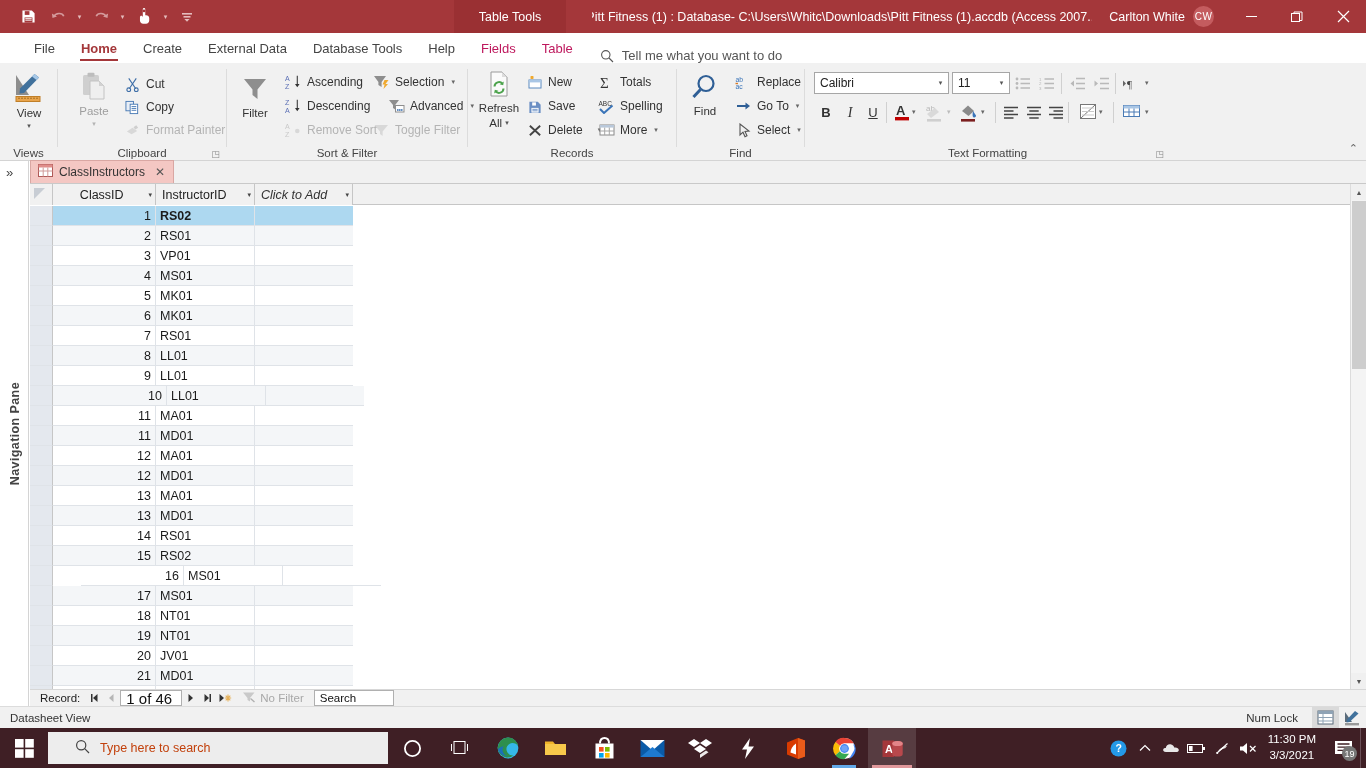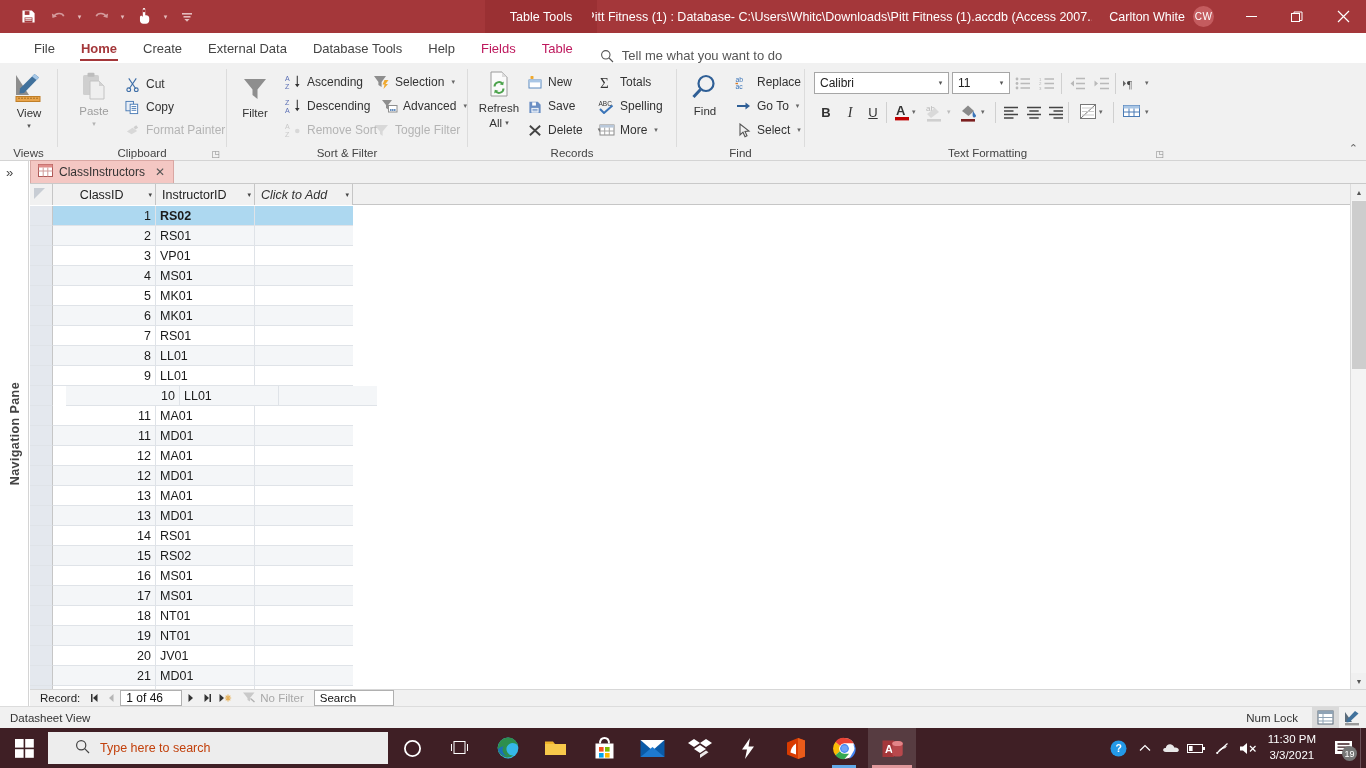--- a/index.html
+++ b/index.html
@@ -20,21 +20,21 @@
   }
   .qat { display:flex; align-items:center; height:33px; padding-left:14px; gap:2px; }
   .qat-btn {
     width:28px; height:26px; display:flex; align-items:center; justify-content:center;
     color:#fff; font-size:15px; line-height:1;
   }
   .qat-btn.dim { color:#d49a9c; }
   .qat-caret { width:11px; height:26px; display:flex; align-items:center; justify-content:center;
     color:#e4bcbd; font-size:7px; }
   .tabtools {
-    position:absolute; left:485px; top:0; width:112px; height:33px;
+    position:absolute; left:454px; top:0; width:112px; height:33px;
     background:#9a3033; color:#fff; font-size:12.5px;
     display:flex; align-items:center; justify-content:center;
   }
   .win-title {
     position:absolute; left:592px; top:0; width:500px; height:33px;
     color:#fff; font-size:12.5px; display:flex; align-items:center; justify-content:center;
     white-space:nowrap; overflow:hidden;
   }
   .acct {
     position:absolute; right:152px; top:0; height:33px; display:flex; align-items:center; gap:8px;
@@ -201,21 +201,21 @@
   .recnav {
     position:absolute; left:36px; top:690px; height:16px; display:flex; align-items:center; gap:0;
     font-size:11.5px; color:#222;
   }
   .recnav .lab { padding:0 6px 0 4px; }
   .nbtn { width:17px; height:16px; display:flex; align-items:center; justify-content:center;
     font-size:9px; color:#333; }
   .nbtn.dis { color:#b6b6b6; }
   .recbox {
     width:62px; height:16px; background:#fff; border:1px solid #b0b0b0;
-    font-size:12px; display:flex; align-items:center; padding-left:5px; color:#111;
+    font-size:15px; display:flex; align-items:center; padding-left:5px; color:#111;
   }
   .nofilter { display:flex; align-items:center; gap:4px; color:#a8a8a8; font-size:11.5px; padding-left:9px; }
   .searchbox {
     width:80px; height:16px; background:#fff; border:1px solid #b0b0b0; margin-left:10px;
     font-size:11.5px; display:flex; align-items:center; padding-left:5px; color:#111;
   }
 
   
   .statusbar {
     position:absolute; left:0; top:706px; width:1366px; height:22px;
@@ -466,21 +466,21 @@
       <div class="small-item" style="left:146px; top:8px;">
         <span class="ic">
           <svg width="17" height="16" viewBox="0 0 17 16">
               <path d="M1 2 H13 L8.6 8 V13 L5.4 11 V8 Z" fill="#8e8e8e"></path>
               <path d="M11.5 6 L15.5 6 L12.5 10 L15 10 L10.5 15 L11.6 10.5 L9.6 10.5 Z" fill="#f0a92e"></path>
             </svg>
         </span>
         <span>Selection</span>
         <span class="mini-caret">▾</span>
       </div>
-      <div class="small-item" style="left:154px; top:32px;">
+      <div class="small-item" style="left:161px; top:32px;">
         <span class="ic">
           <svg width="17" height="16" viewBox="0 0 17 16">
               <path d="M1 2 H11 L7.2 7 V11.5 L5 10 V7 Z" fill="#8e8e8e"></path>
               <rect x="7.5" y="7.5" width="8.5" height="6.5" fill="#fff" stroke="#8e8e8e"></rect>
               <g fill="#4a7bb5">
                 <circle cx="9.8" cy="12" r=".9"></circle>
                 <circle cx="11.8" cy="12" r=".9"></circle>
                 <circle cx="13.8" cy="12" r=".9"></circle>
               </g>
             </svg>
@@ -852,21 +852,21 @@
           <div class="cell blankcol" style="width: 98px;"></div>
         </div>
         <div class="row">
           <div class="rowsel"></div>
           <div class="cell n" style="width: 103px;">9</div>
           <div class="cell t" style="width: 99px;">LL01</div>
           <div class="cell blankcol" style="width: 98px;"></div>
         </div>
         <div class="row alt">
           <div class="rowsel"></div>
-          <div class="cell n" style="width: 114px; margin-left: 13px;">10</div>
+          <div class="cell n" style="width: 114px;">10</div>
           <div class="cell t" style="width: 99px;">LL01</div>
           <div class="cell blankcol" style="width: 98px;"></div>
         </div>
         <div class="row">
           <div class="rowsel"></div>
           <div class="cell n" style="width: 103px;">11</div>
           <div class="cell t" style="width: 99px;">MA01</div>
           <div class="cell blankcol" style="width: 98px;"></div>
         </div>
         <div class="row alt">
@@ -906,21 +906,21 @@
           <div class="cell blankcol" style="width: 98px;"></div>
         </div>
         <div class="row alt">
           <div class="rowsel"></div>
           <div class="cell n" style="width: 103px;">15</div>
           <div class="cell t" style="width: 99px;">RS02</div>
           <div class="cell blankcol" style="width: 98px;"></div>
         </div>
         <div class="row">
           <div class="rowsel"></div>
-          <div class="cell n" style="width: 103px;">16</div>
+          <div class="cell n" style="width: 103px; margin-left: 28px;">16</div>
           <div class="cell t" style="width: 99px;">MS01</div>
           <div class="cell blankcol" style="width: 98px;"></div>
         </div>
         <div class="row alt">
           <div class="rowsel"></div>
           <div class="cell n" style="width: 103px;">17</div>
           <div class="cell t" style="width: 99px;">MS01</div>
           <div class="cell blankcol" style="width: 98px;"></div>
         </div>
         <div class="row">

